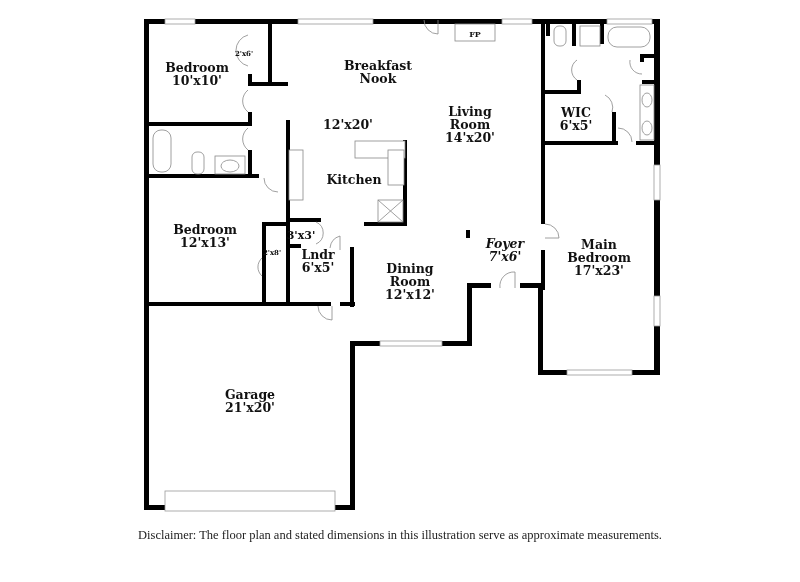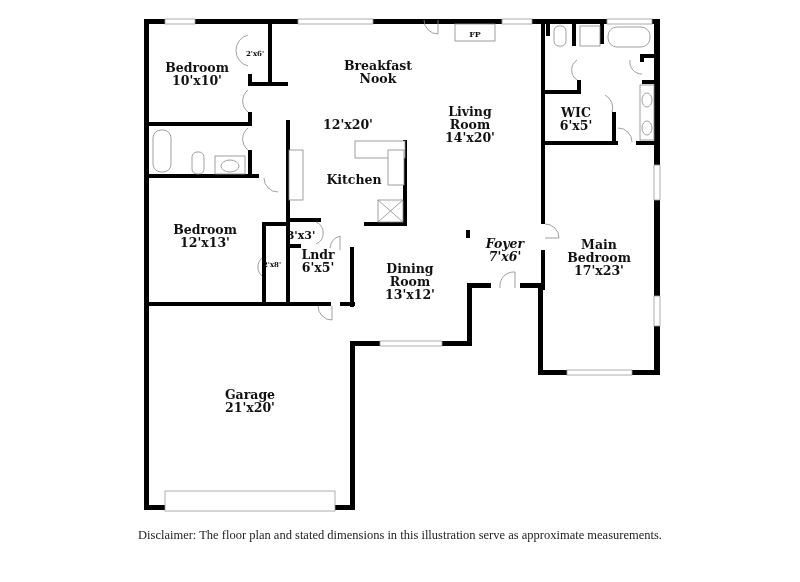--- a/index.html
+++ b/index.html
@@ -118,21 +118,21 @@
     <path class="door" d="M630 60 A12 12 0 0 0 642 74"></path>
     <path class="door" d="M605 95 A14 14 0 0 1 612 112"></path>
     <path class="door" d="M618 128 A14 14 0 0 1 632 142"></path>
   </g>
 </svg>
 
 <div class="lbl" style="left:197px;top:61px;">
   <span>Bedroom</span>
   <span>10'x10'</span>
 </div>
-<div class="lbl small" style="left:255px;top:50px;">
+<div class="lbl small" style="left:244px;top:50px;">
   <span>2'x6'</span>
 </div>
 <div class="lbl" style="left:345px;top:59px;margin-left:33px;">
   <span>Breakfast</span>
   <span>Nook</span>
 </div>
 <div class="lbl" style="left:348px;top:118px;">
   <span>12'x20'</span>
 </div>
 <div class="lbl fp" style="left:475px;top:28px;">
@@ -150,31 +150,31 @@
 <div class="lbl" style="left:342px;top:173px;margin-left:12px;">
   <span>Kitchen</span>
 </div>
 <div class="lbl" style="left:205px;top:223px;">
   <span>Bedroom</span>
   <span>12'x13'</span>
 </div>
 <div class="lbl" style="left:301px;top:229px;font-size:11px;text-align:center;">
   <span>3'x3'</span>
 </div>
-<div class="lbl small" style="left:272px;top:261px;">
+<div class="lbl small" style="left:272px;top:249px;">
   <span>2'x8'</span>
 </div>
 <div class="lbl" style="left:318px;top:248px;">
   <span>Lndr</span>
   <span>6'x5'</span>
 </div>
 <div class="lbl" style="left:410px;top:262px;">
   <span>Dining</span>
   <span>Room</span>
-  <span>13'x12'</span>
+  <span>12'x12'</span>
 </div>
 <div class="lbl" style="left:505px;top:237px;font-style:italic;">
   <span>Foyer</span>
   <span>7'x6'</span>
 </div>
 <div class="lbl" style="left:599px;top:238px;">
   <span>Main</span>
   <span>Bedroom</span>
   <span>17'x23'</span>
 </div>

